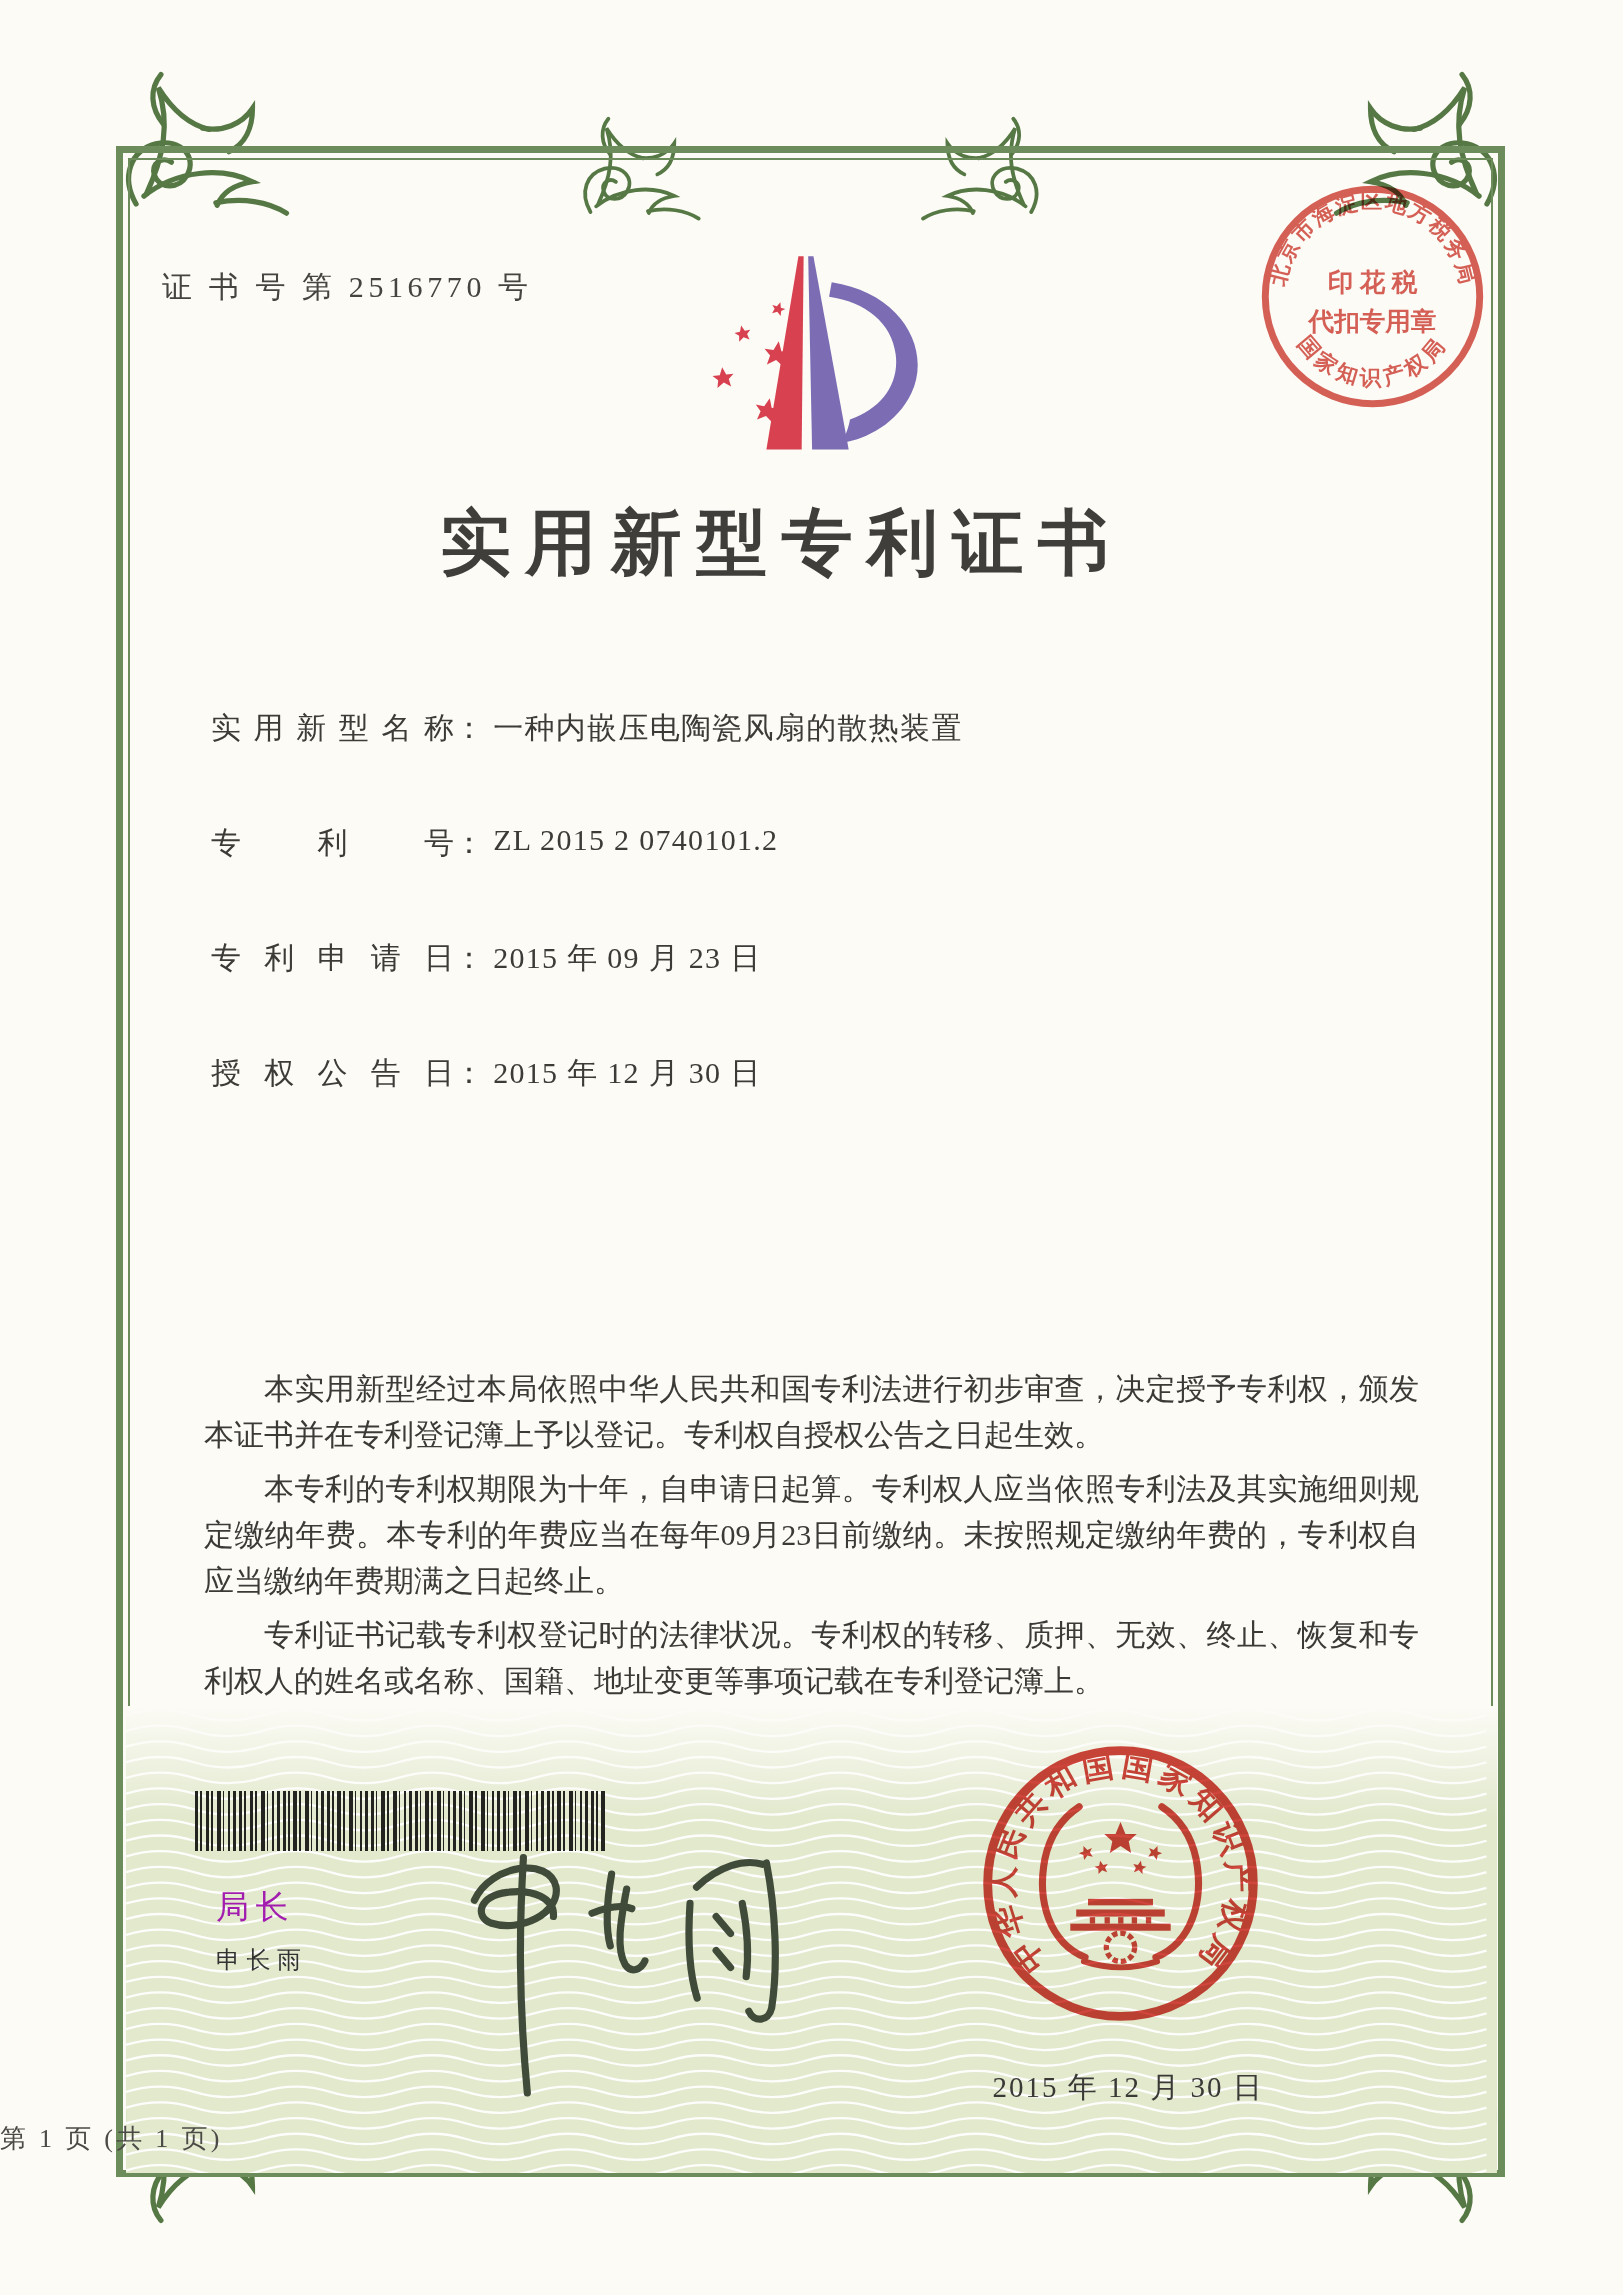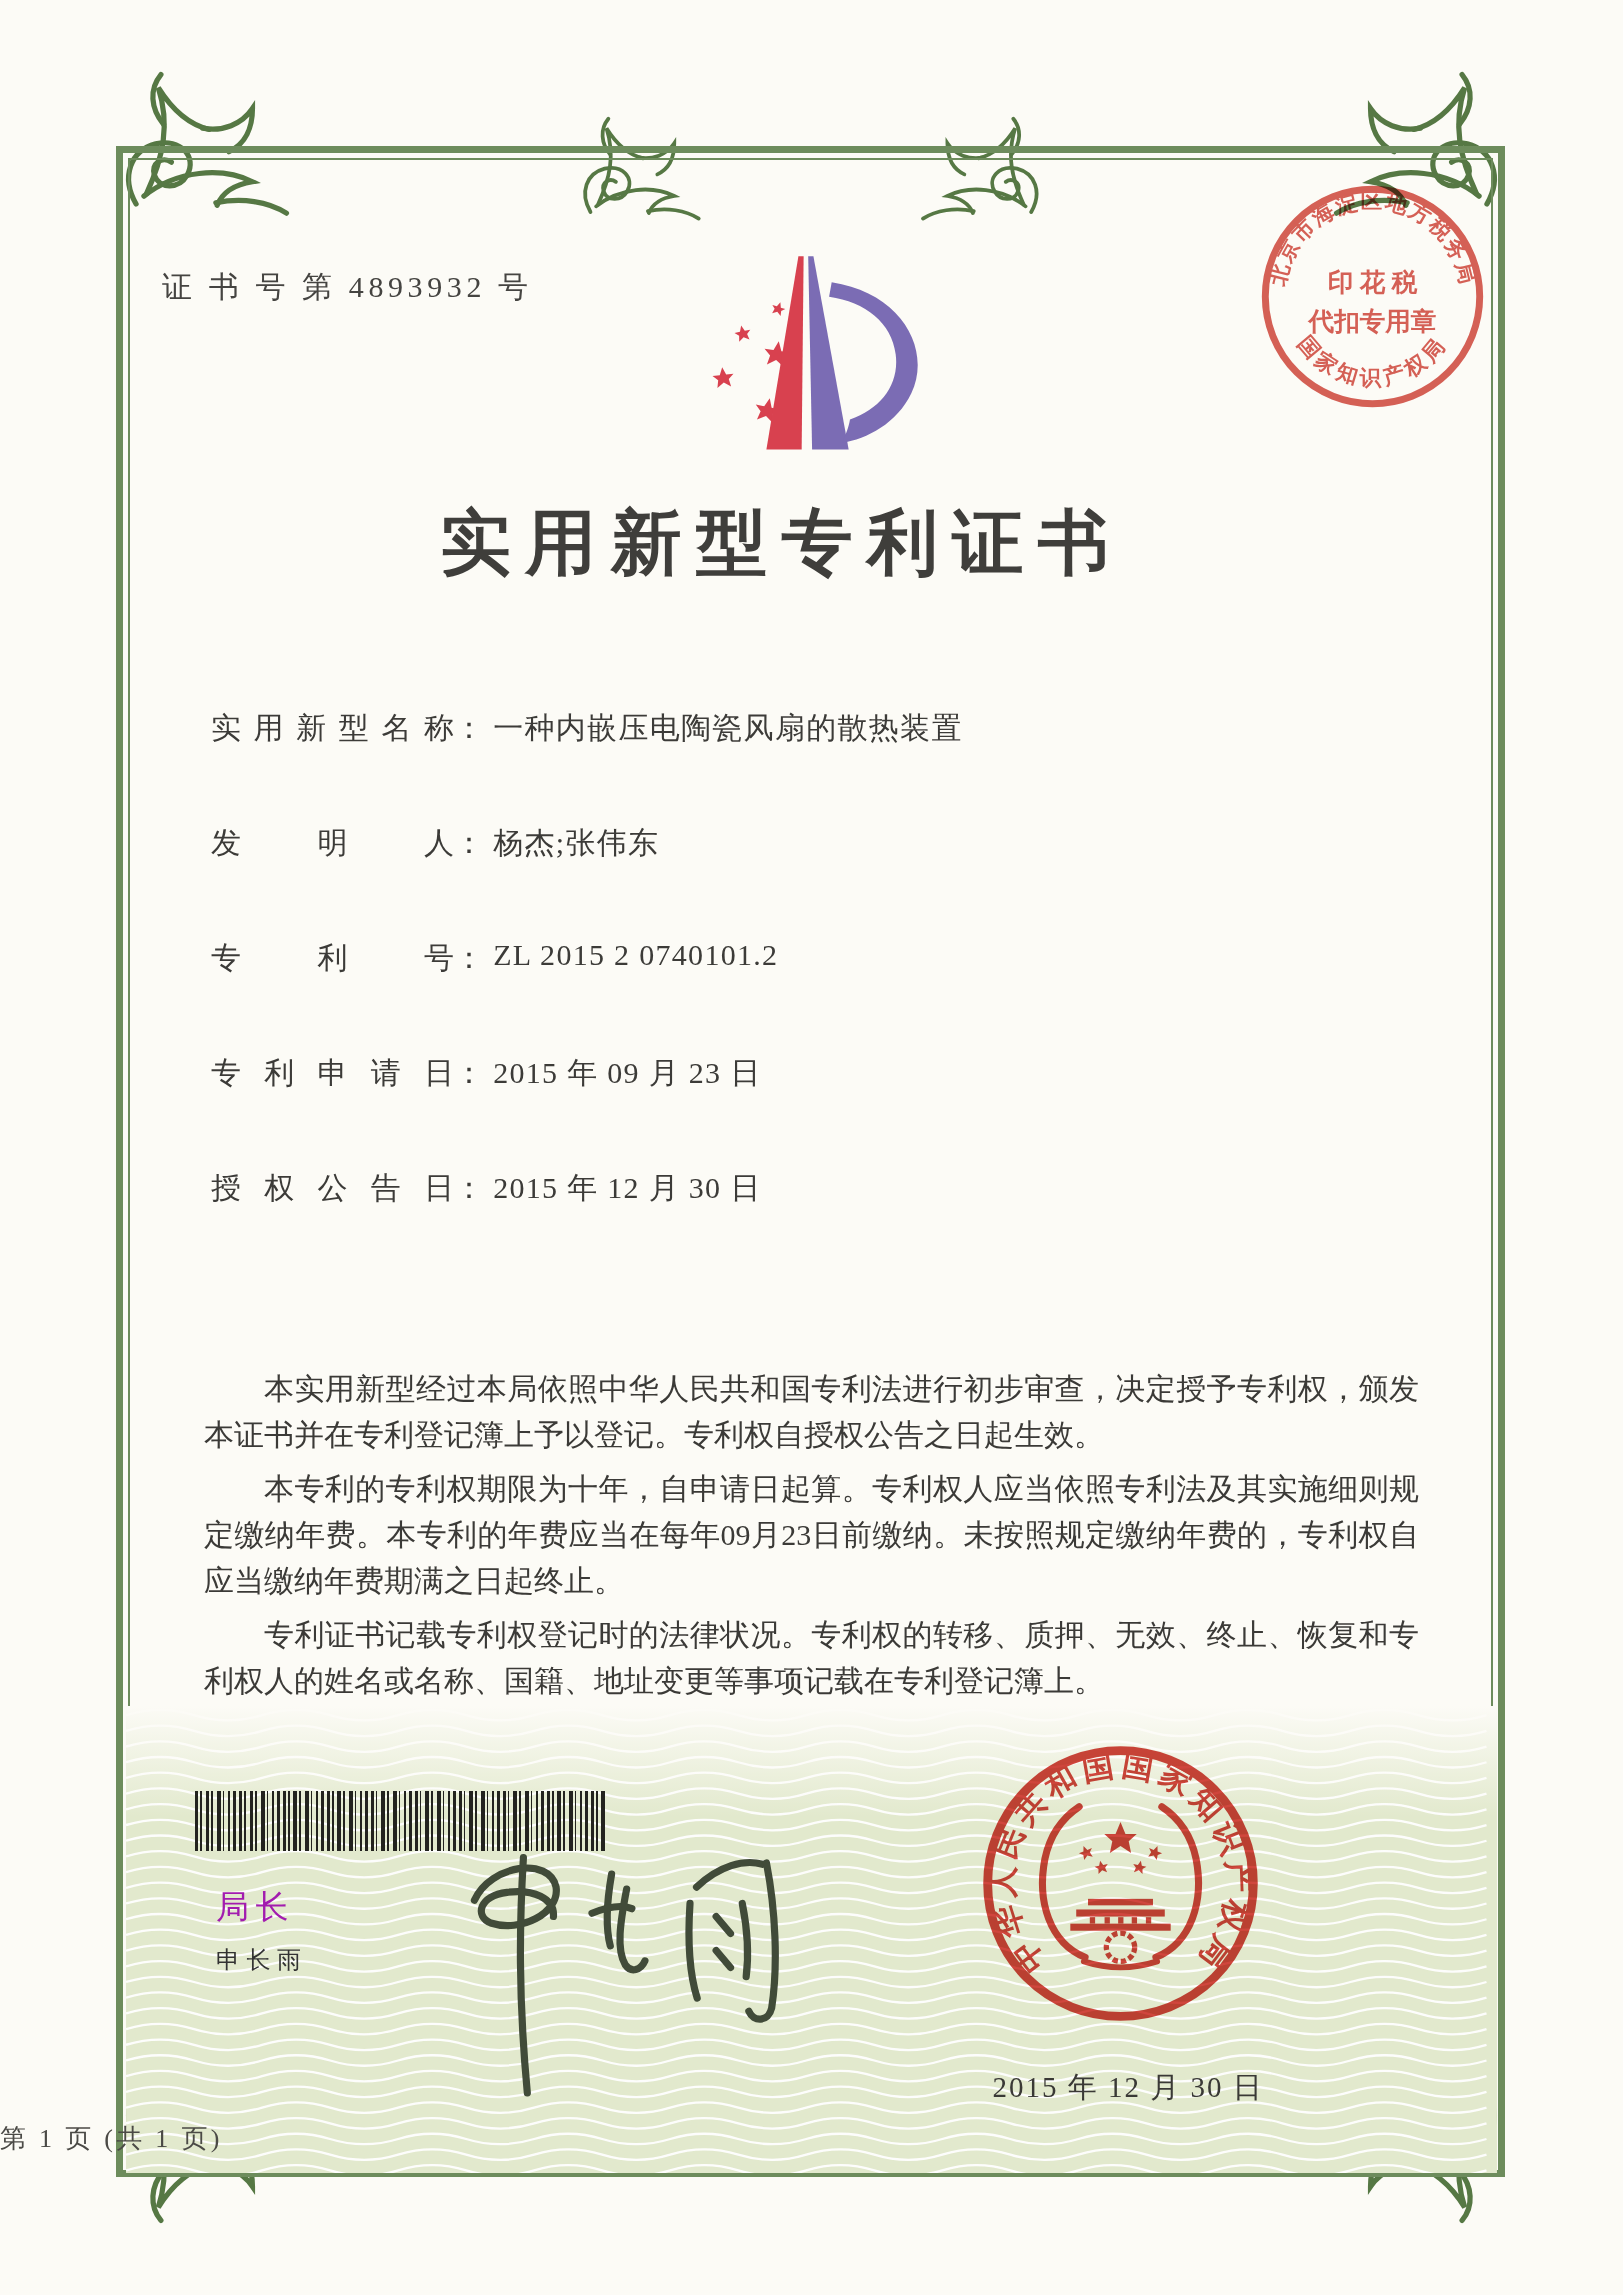--- a/index.html
+++ b/index.html
@@ -70,21 +70,21 @@
     <use href="#flourish" transform="translate(190,3440) scale(1,-1)"></use>
     <use href="#flourish" transform="translate(2292,3440) scale(-1,-1)"></use>
     <use href="#flourish" transform="translate(890,150) scale(0.72)"></use>
     <use href="#flourish" transform="translate(1590,150) scale(-0.72,0.72)"></use>
   </svg>
 
   <div class="frame">
     <div class="frame-inner"></div>
   </div>
 
-  <div class="cert-no">证 书 号 第 4893932 号</div>
+  <div class="cert-no">证 书 号 第 2516770 号</div>
 
   <svg class="logo" width="235" height="207" viewBox="0 0 360 310">
     <defs>
       <polygon id="star5" points="0,-10 2.9,-3.1 9.5,-3.1 4.8,1.2 6.2,8.1 0,3.9 -6.2,8.1 -4.8,1.2 -9.5,-3.1 -2.9,-3.1"></polygon>
     </defs>
     <g fill="#d8414f">
       <use href="#star5" transform="translate(132,87) rotate(18) scale(1.1)"></use>
       <use href="#star5" transform="translate(78,125) rotate(-12) scale(1.3)"></use>
       <use href="#star5" transform="translate(130,157) rotate(8) scale(2.1)"></use>
       <use href="#star5" transform="translate(48,193) rotate(-6) scale(1.7)"></use>
@@ -107,23 +107,20 @@
     </text>
     <text x="180" y="172" text-anchor="middle" font-size="37" font-weight="700" fill="#d4534a">印 花 税</text>
     <text x="180" y="228" text-anchor="middle" font-size="37" font-weight="700" fill="#d4534a">代扣专用章</text>
   </svg>
 
   <div class="title">实用新型专利证书</div>
 
   <div class="fields">
     <div class="frow">
       <span class="flabel">实用新型名称</span><span class="fcolon">：</span><span class="fvalue">一种内嵌压电陶瓷风扇的散热装置</span>
-    </div>
-    <div class="frow">
-      <span class="flabel">发明人</span><span class="fcolon">：</span><span class="fvalue">杨杰;张伟东</span>
     </div>
     <div class="frow">
       <span class="flabel">专利号</span><span class="fcolon">：</span><span class="fvalue">ZL 2015 2 0740101.2</span>
     </div>
     <div class="frow">
       <span class="flabel">专利申请日</span><span class="fcolon">：</span><span class="fvalue">2015 年 09 月 23 日</span>
     </div>
     <div class="frow">
       <span class="flabel">授权公告日</span><span class="fcolon">：</span><span class="fvalue">2015 年 12 月 30 日</span>
     </div>

